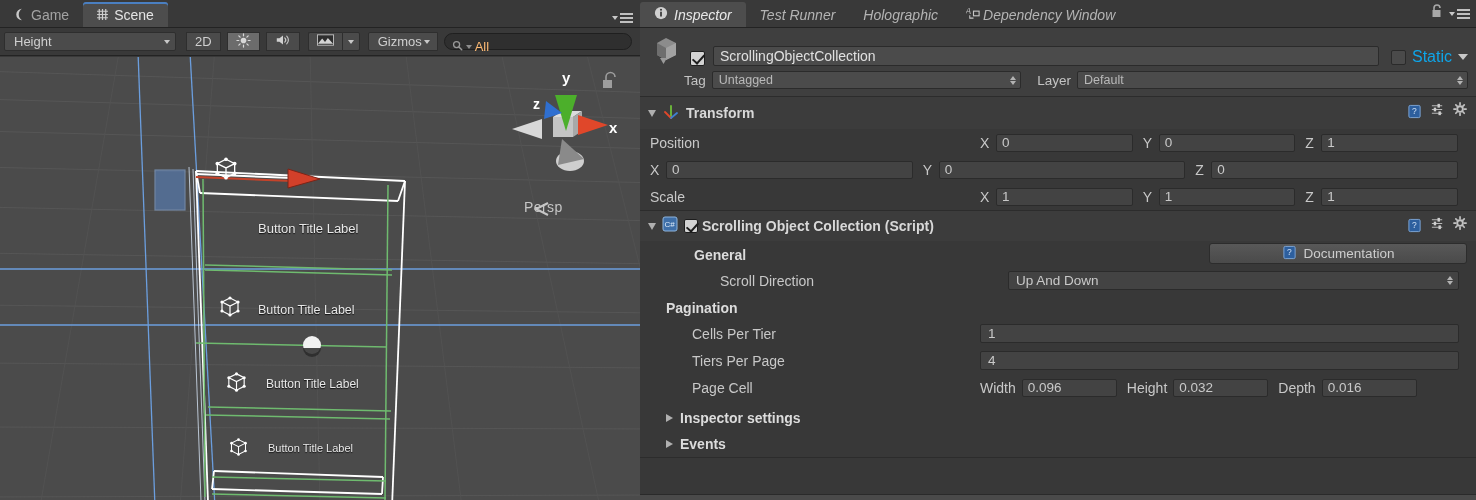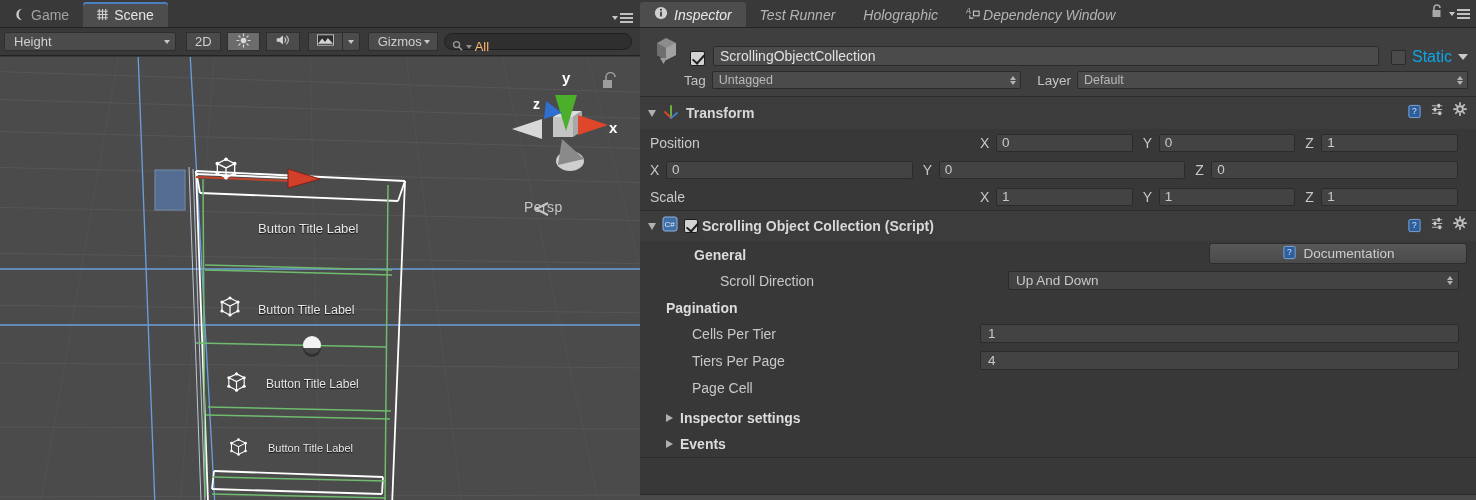--- a/index.html
+++ b/index.html
@@ -725,20 +725,34 @@
             </span>
           </div>
           <div class="prop-row">
             <span class="prop-label indent">Tiers Per Page</span>
             <span class="wide-field">
               <span>4</span>
             </span>
           </div>
           <div class="prop-row">
             <span class="prop-label indent">Page Cell</span>
+            <span class="triple-row">
+              <span class="t-lbl">Width</span>
+              <span class="t-fld">
+                  <span>0.096</span>
+                </span>
+              <span class="t-lbl">Height</span>
+              <span class="t-fld">
+                  <span>0.032</span>
+                </span>
+              <span class="t-lbl">Depth</span>
+              <span class="t-fld">
+                  <span>0.016</span>
+                </span>
+            </span>
           </div>
         </div>
 
         <div style="padding-top:4px;">
           <div class="sub-foldout-row">
             <span class="foldout"></span>
             <span class="lbl">Inspector settings</span>
           </div>
           <div class="sub-foldout-row">
             <span class="foldout"></span>

